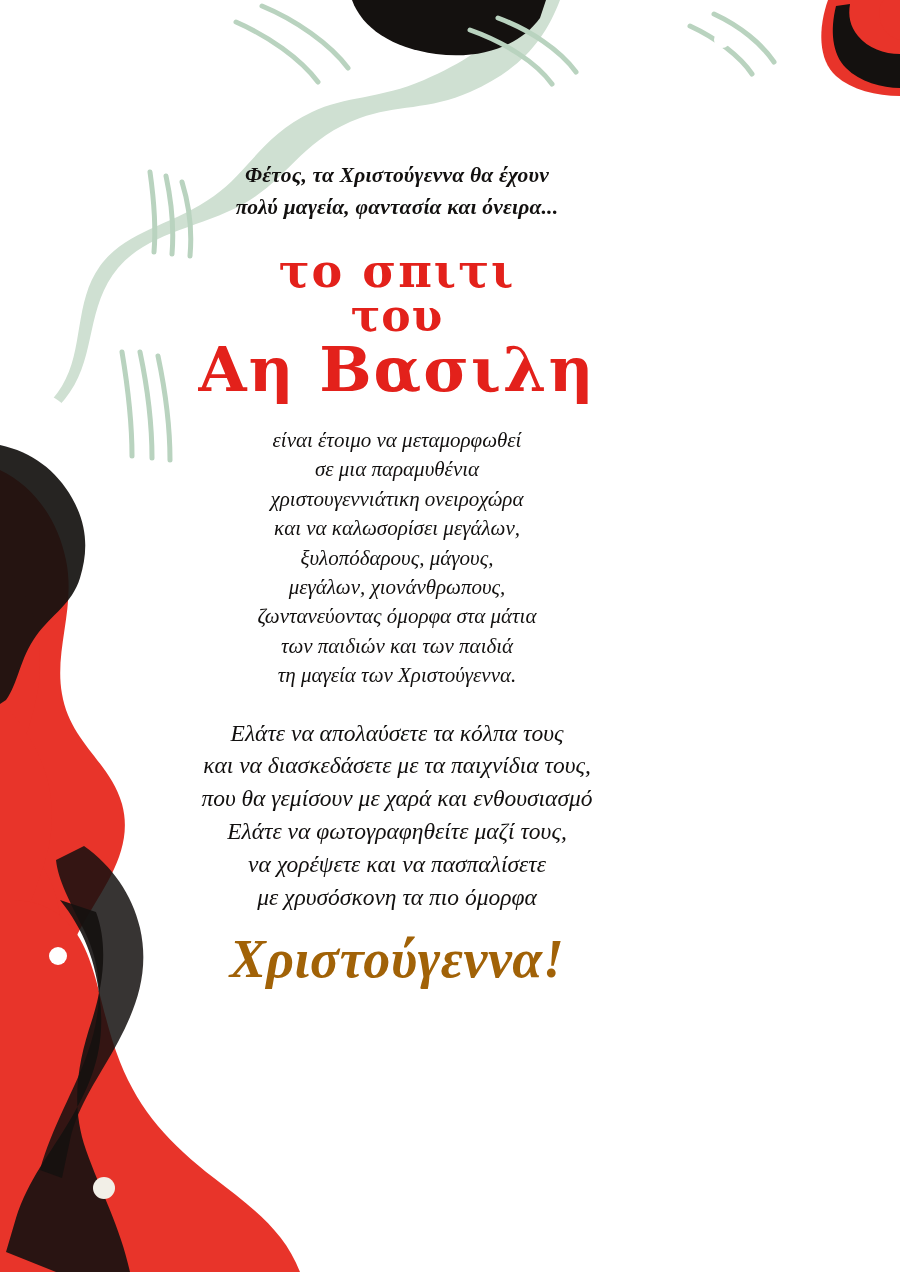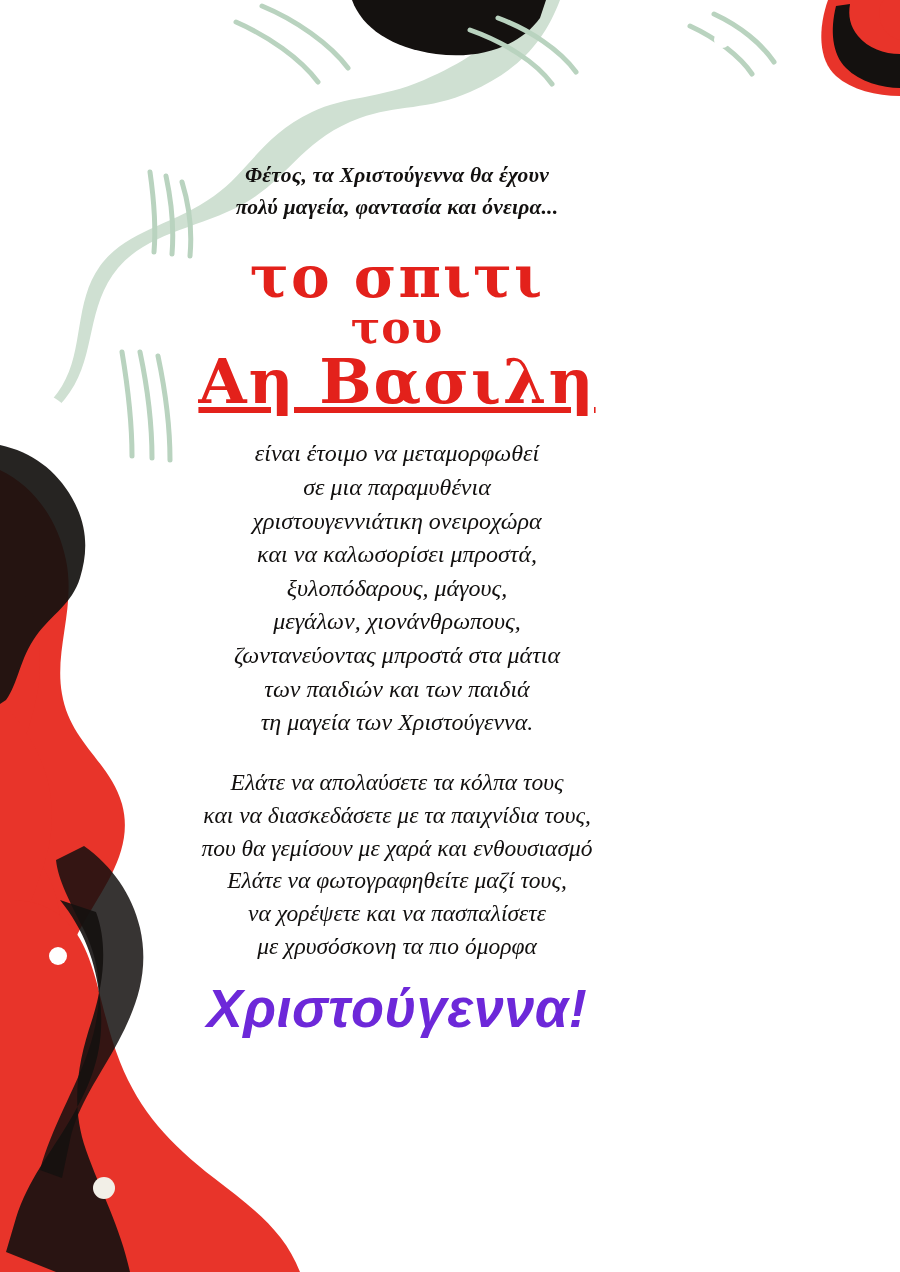--- a/index.html
+++ b/index.html
@@ -61,60 +61,59 @@
 
   .title-block {
     margin-top: 26px;
     text-align: center;
     color: #e3211b;
     line-height: .95;
   }
   .title-line1 {
     font-family: "DejaVu Serif", serif;
     font-weight: bold;
-    font-size: 58px;
+    font-size: 46px;
     letter-spacing: 2px;
     text-transform: lowercase;
   }
   .title-line2 {
     font-family: "DejaVu Serif", serif;
     font-weight: bold;
     font-size: 44px;
     letter-spacing: 1px;
     margin-top: 2px;
   }
   .title-line3 {
     font-family: "DejaVu Serif", serif;
     font-weight: bold;
     font-size: 62px;
     letter-spacing: 2px;
     margin-top: 4px;
-    text-decoration: underline;
   }
 
   .body-text {
     margin-top: 26px;
     width: 640px;
     text-align: center;
     font-style: italic;
-    font-size: 24px;
+    font-size: 21px;
     line-height: 1.40;
     color: #12100f;
   }
 
   .body-text.second {
     width: 700px;
     font-size: 23.5px;
   }
 
   .finale {
     margin-top: 14px;
     text-align: center;
-    color: #6d28d9;
-    font-family: Liberation Sans, sans-serif;
+    color: #a16207;
+    font-family: Liberation Serif, serif;
     font-weight: bold;
     font-style: italic;
     font-size: 54px;
     letter-spacing: .5px;
   }
 
   .line { display: block; }
 </style>
 </head>
 <body>
@@ -208,24 +207,24 @@
     <div class="title-block">
       <div class="title-line1">το σπιτι</div>
       <div class="title-line2">του</div>
       <div class="title-line3">Αη Βασιλη</div>
     </div>
 
     <div class="body-text">
       <span class="line">είναι έτοιμο να μεταμορφωθεί</span>
       <span class="line">σε μια παραμυθένια</span>
       <span class="line">χριστουγεννιάτικη ονειροχώρα</span>
-      <span class="line">και να καλωσορίσει μπροστά,</span>
+      <span class="line">και να καλωσορίσει μεγάλων,</span>
       <span class="line">ξυλοπόδαρους, μάγους,</span>
       <span class="line">μεγάλων, χιονάνθρωπους,</span>
-      <span class="line">ζωντανεύοντας μπροστά στα μάτια</span>
+      <span class="line">ζωντανεύοντας όμορφα στα μάτια</span>
       <span class="line">των παιδιών και των παιδιά</span>
       <span class="line">τη μαγεία των Χριστούγεννα.</span>
     </div>
 
     <div class="body-text second">
       <span class="line">Ελάτε να απολαύσετε τα κόλπα τους</span>
       <span class="line">και να διασκεδάσετε με τα παιχνίδια τους,</span>
       <span class="line">που θα γεμίσουν με χαρά και ενθουσιασμό</span>
       <span class="line">Ελάτε να φωτογραφηθείτε μαζί τους,</span>
       <span class="line">να χορέψετε και να πασπαλίσετε</span>

